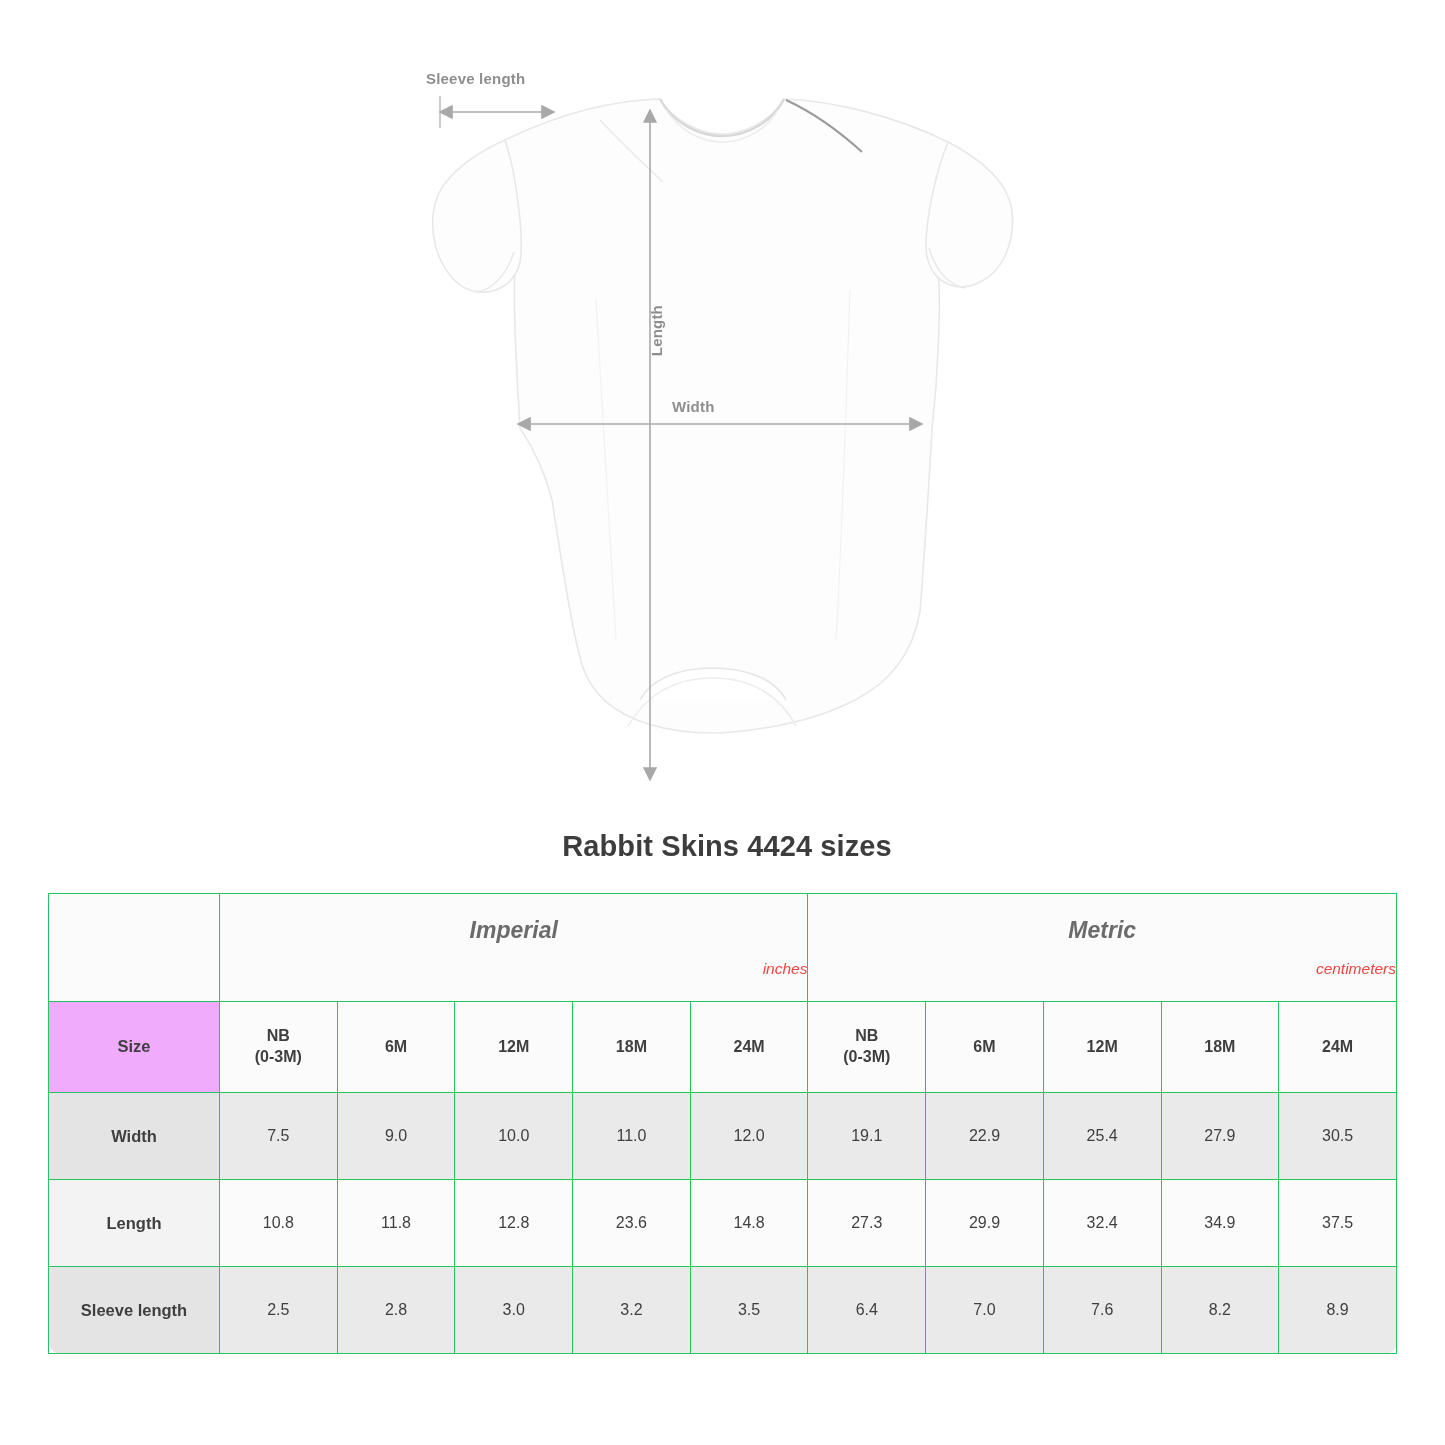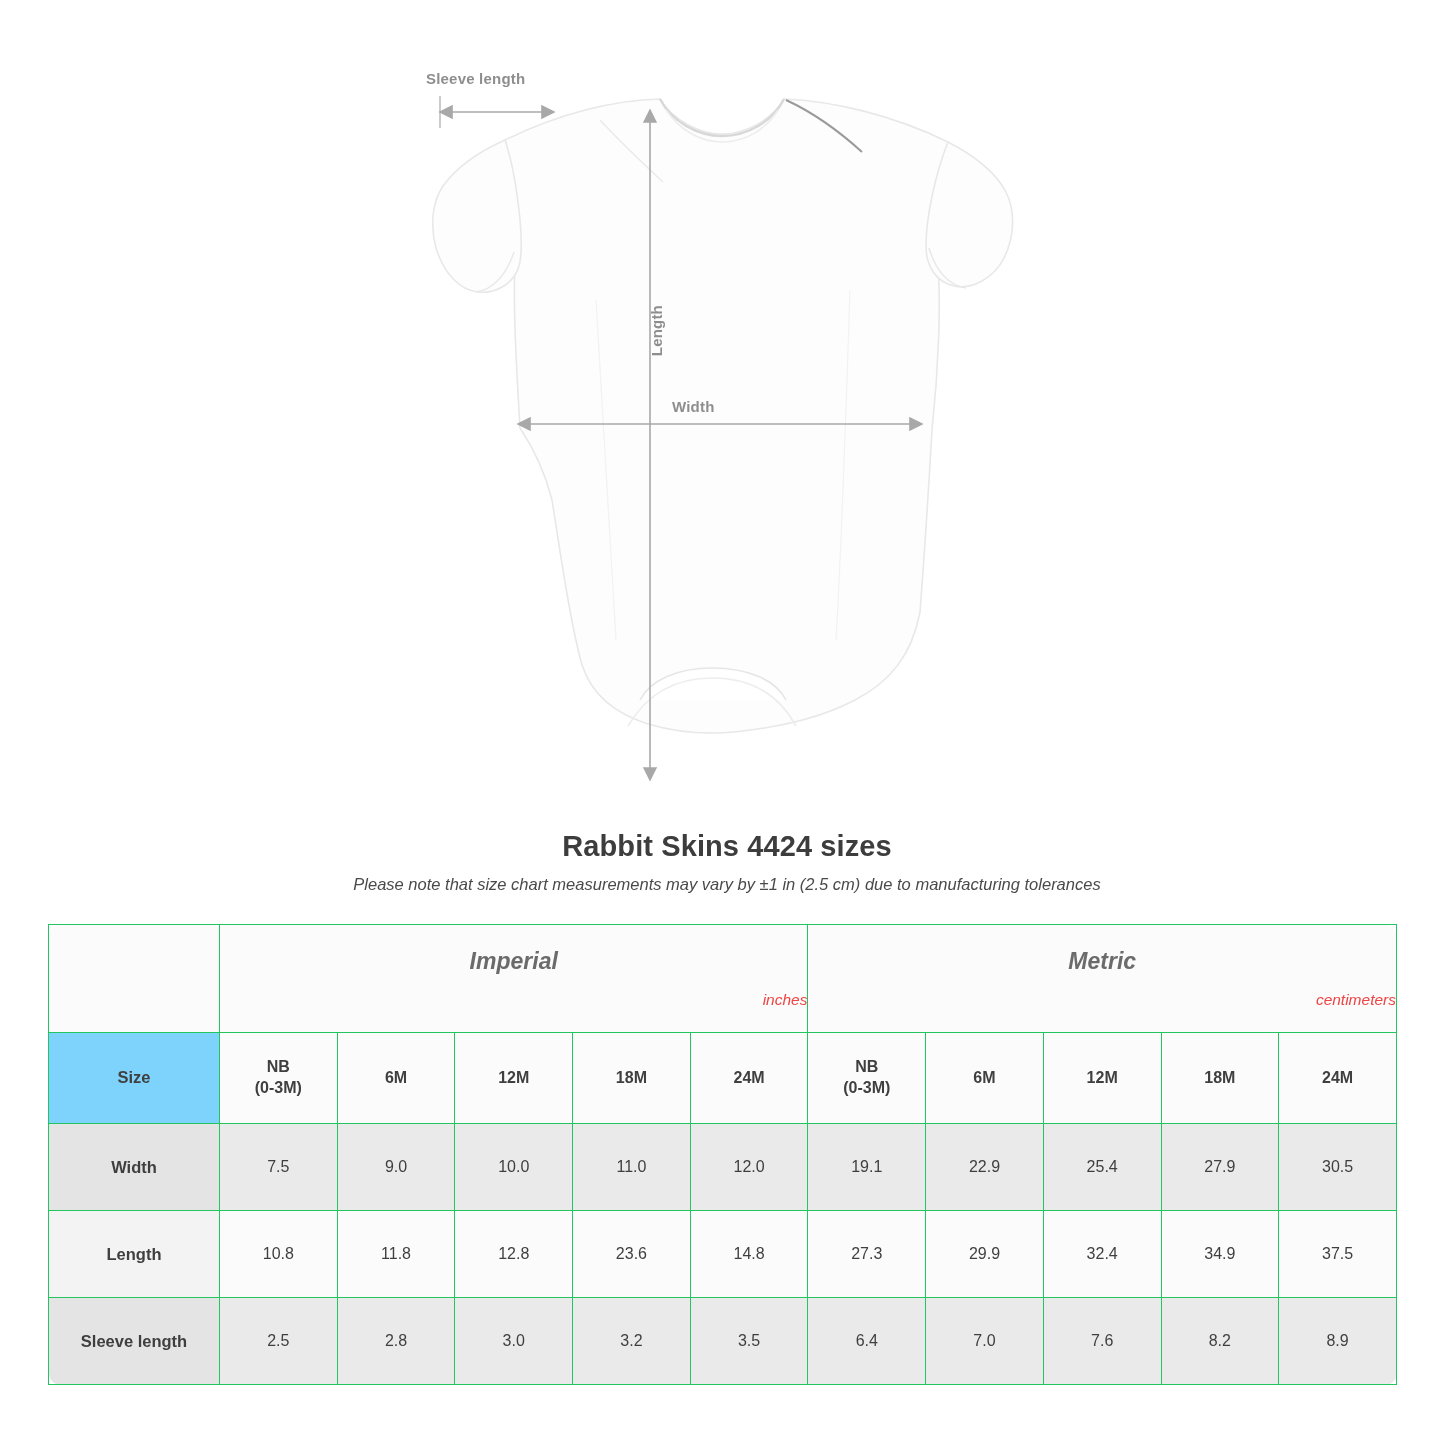--- a/index.html
+++ b/index.html
@@ -123,21 +123,21 @@
   
   .head-row td {
     background: #f3f3f3;
     height: 88px;
     font-weight: bold;
     font-size: 15.5px;
     color: #3f3f3f;
     line-height: 1.3;
   }
   .head-row td.rowlabel {
-    background: #7dd3fc;
+    background: #f0abfc;
     font-size: 16.5px;
   }
 
   
   .body-row td {
     height: 84px;
     font-size: 17px;
     color: #3f3f3f;
   }
   .body-row td.rowlabel {
@@ -229,21 +229,20 @@
     </g>
   </svg>
 
   <div class="dim-label sleeve">Sleeve length</div>
   <div class="dim-label width">Width</div>
   <div class="dim-label length">Length</div>
 </div>
 
 <div class="title-block">
   <h1 class="chart-title">Rabbit Skins 4424 sizes</h1>
-  <p class="chart-note">Please note that size chart measurements may vary by ±1 in (2.5 cm) due to manufacturing tolerances</p>
 </div>
 
 <div class="table-wrap">
   <table class="size-table">
     <colgroup>
       <col style="width:170px">
       <col style="width:117px">
         <col style="width:117px">
         <col style="width:117px">
         <col style="width:117px">

